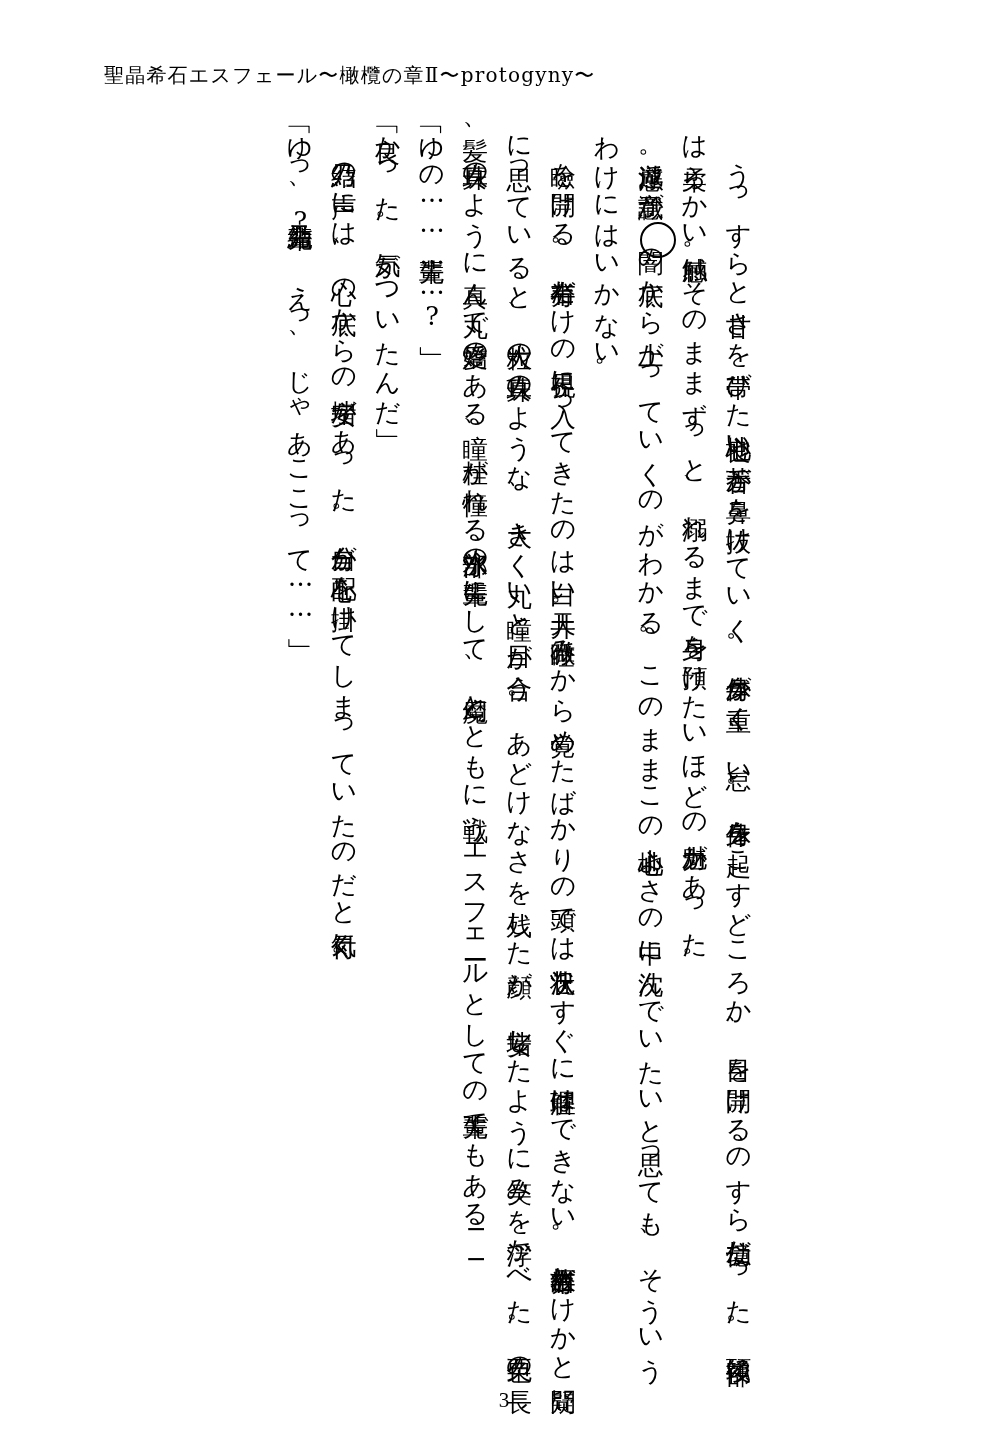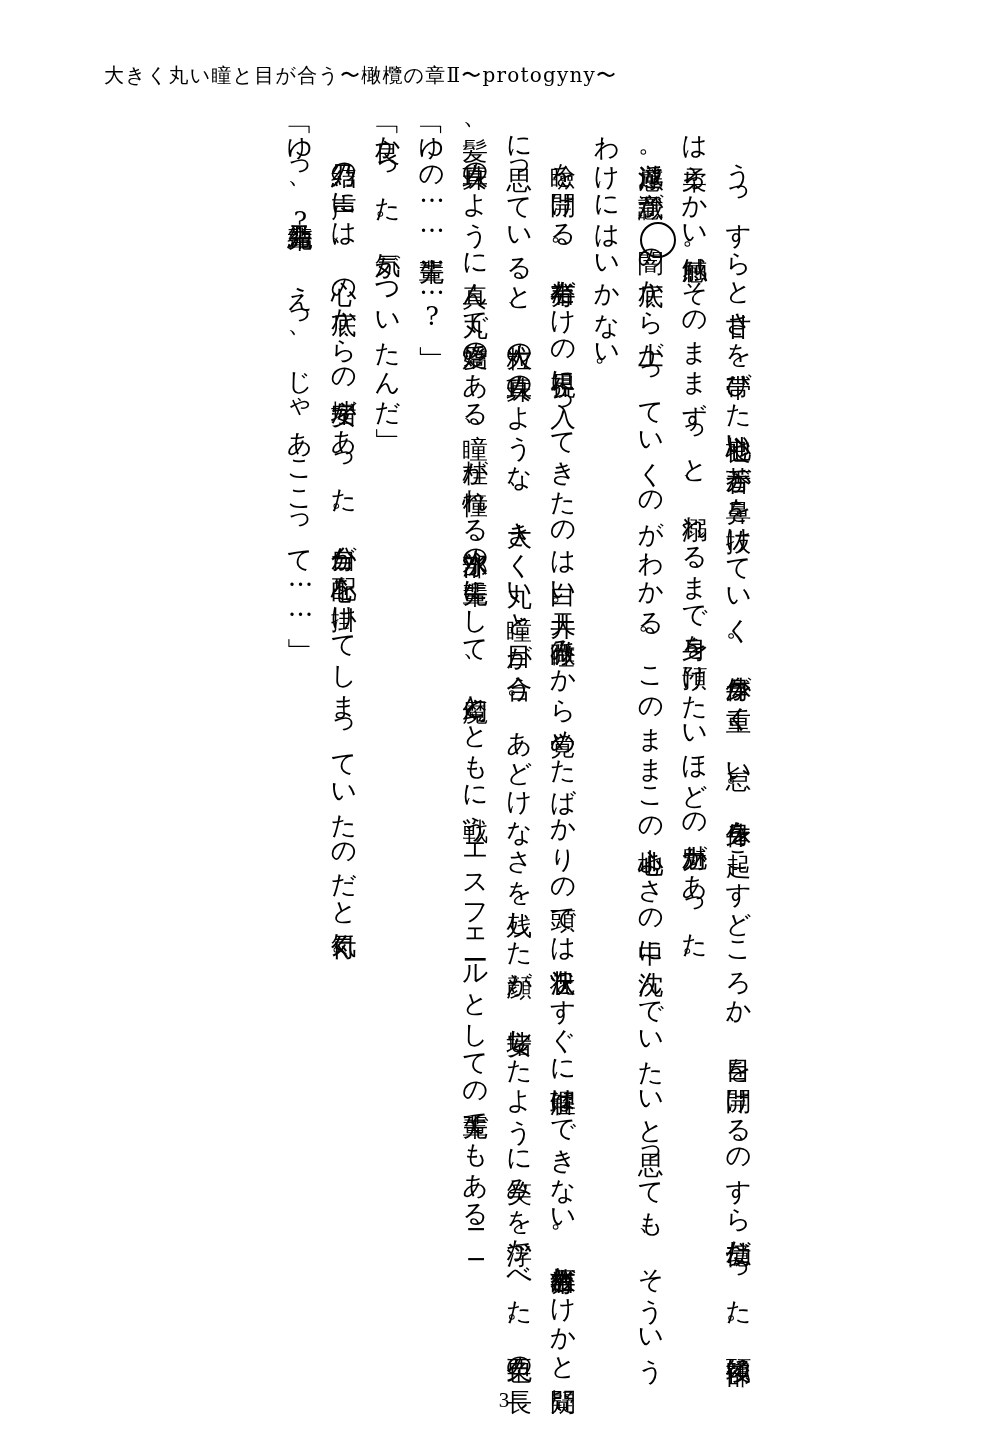--- a/index.html
+++ b/index.html
@@ -64,21 +64,21 @@
     text-align: center;
     font-size: 21px;
     font-family: "Liberation Serif", "DejaVu Serif", serif;
   }
 </style>
 </head>
 <body>
 
 <div class="page">
 
-  <div class="header">大きく丸い瞳と目が合う〜橄欖の章Ⅱ〜protogyny〜</div>
+  <div class="header">聖晶希石エスフェール〜橄欖の章Ⅱ〜protogyny〜</div>
 
   <div class="circle-mark"></div>
 
   <div class="body-text">
     <p>うっすらと甘さを帯びた心地良い芳香が鼻を抜けていく。身体が重く、怠い。身体を起こすどころか、目を開けるのすら億劫だった。後頭部には柔らかい感触。そのままずっと、溺れるまで身を預けたいほどの魅力があった。</p>
     <p>浮遊感。意識が、闇の底から上がっていくのがわかる。このままこの心地よさの中に沈んでいたいと思っても、そういうわけにはいかない。</p>
     <p>瞼を開ける。右半分だけの視界に入ってきたのは白い天井。微睡みから覚めたばかりの頭では状況をすぐに理解はできない。何故右半分だけかと疑問に思っていると、大粒の真珠のような、大きく丸い瞳と目が合う。あどけなさを残した顔が、安堵したように笑みを浮かべた。栗色の長髪、真珠のように真ん丸で愛嬌のある瞳、桂が憧れる水泳部の先輩にして、幻魔とともに戦うエスフェールとしての先輩でもある──</p>
     <p class="noindent">「ゆの……先輩……?」</p>
     <p class="noindent">「良かった。気がついたんだ」</p>
     <p>結乃の声には、心の底からの安堵があった。自分が心配を掛けてしまっていたのだと気付く。</p>

